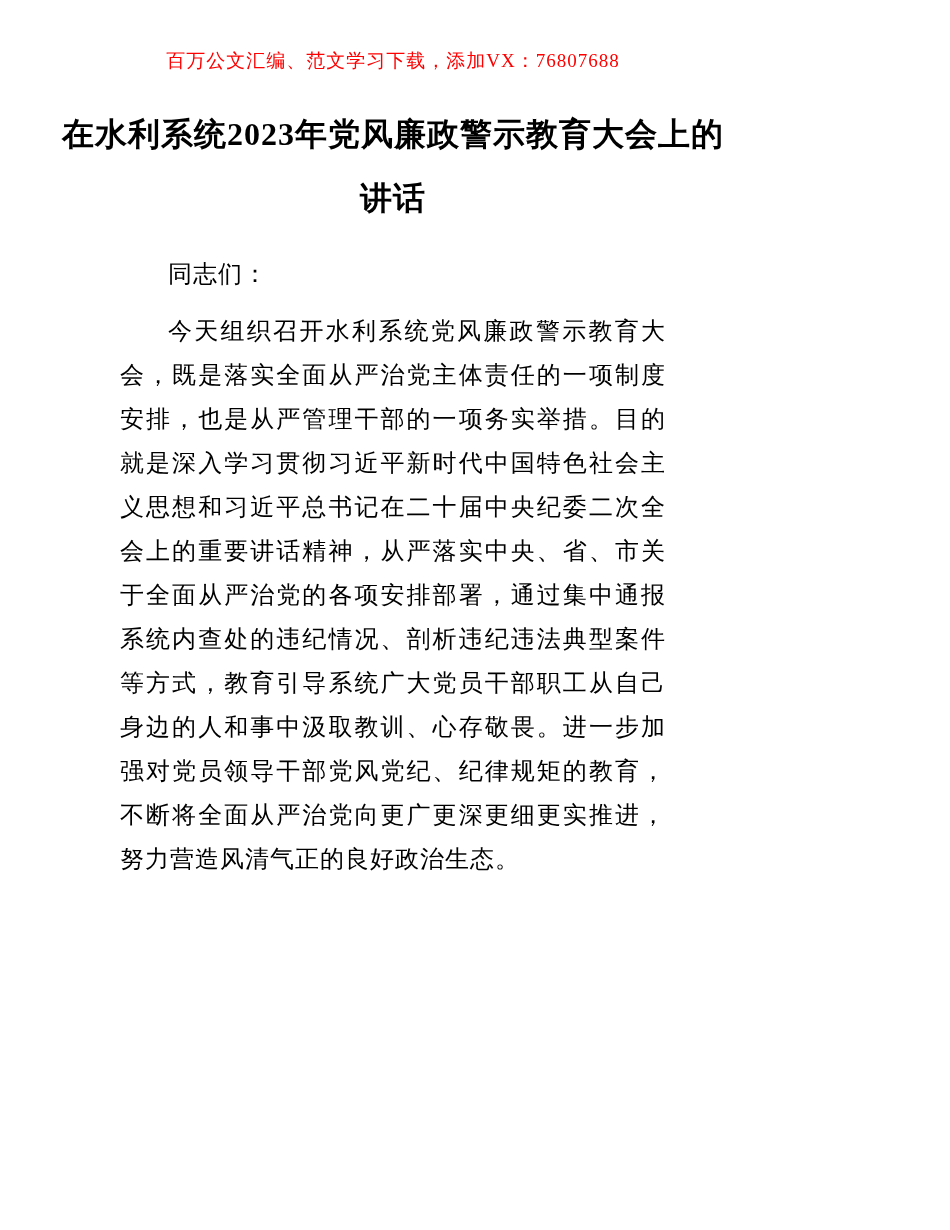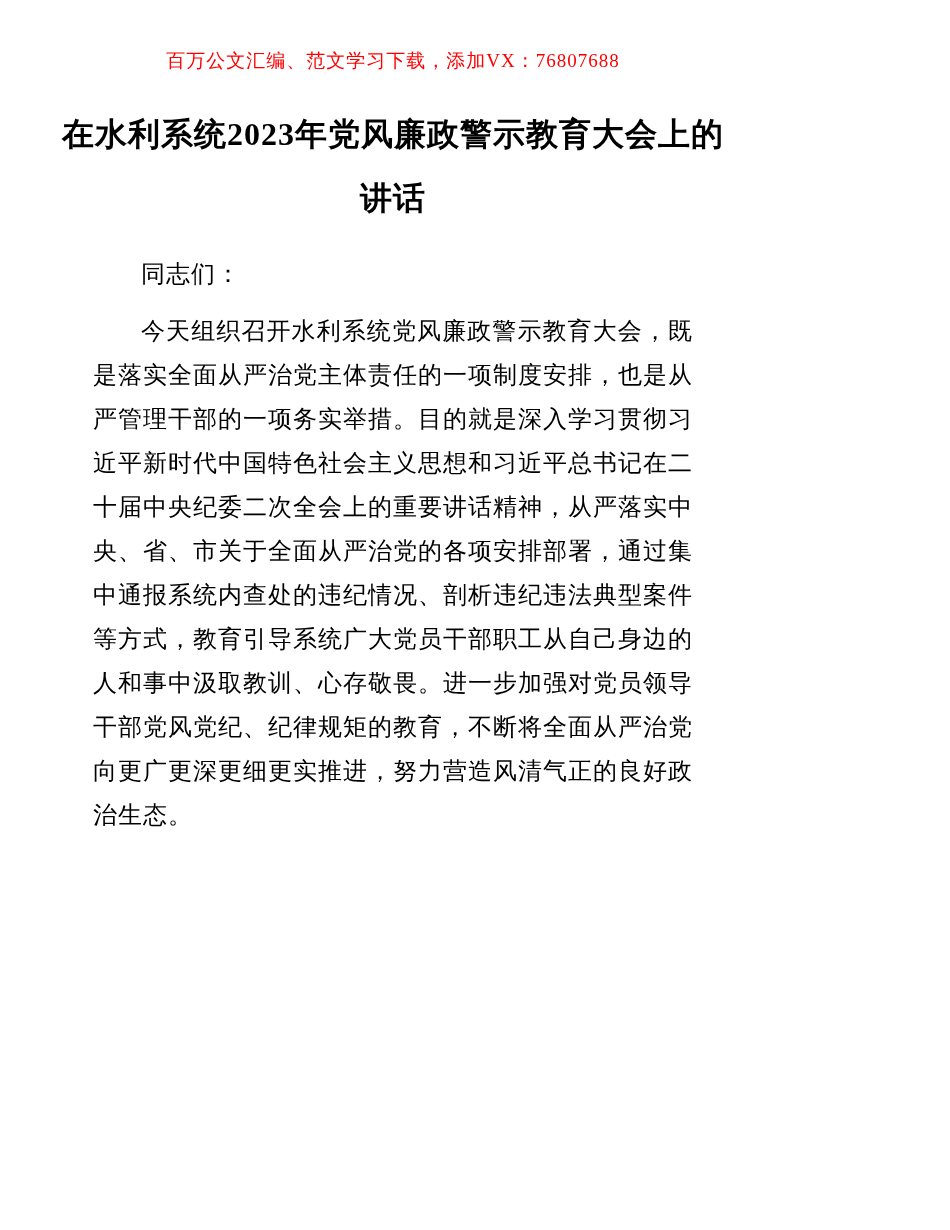--- a/index.html
+++ b/index.html
@@ -31,21 +31,21 @@
   .title {
     width: 690px;
     margin: 28px auto 22px auto;
     text-align: center;
     font-size: 32px;
     line-height: 64px;
     font-weight: bold;
     letter-spacing: 1px;
   }
   .content {
-    padding: 0 93px;
+    padding: 0 120px;
   }
   .content p {
     margin: 0 0 13px 0;
     font-size: 24px;
     line-height: 44px;
     letter-spacing: 1px;
     text-indent: 2em;
     text-align: justify;
   }
 </style>

